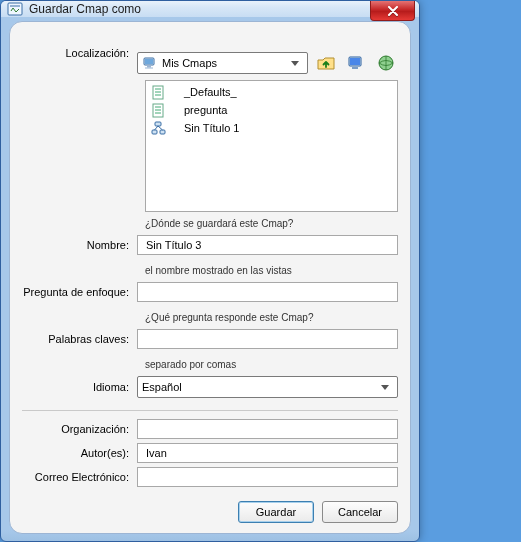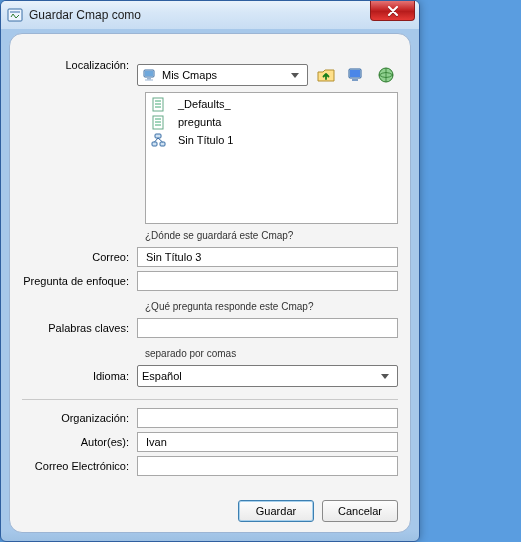--- a/index.html
+++ b/index.html
@@ -104,21 +104,21 @@
     margin-top: 2px;
     height: 132px;
     background: #fff;
     border: 1px solid #a8a8a8;
     overflow:auto;
     padding: 2px;
   }
   .filelist .item {
     display:flex;
     align-items:center;
-    gap:12px;
+    gap:18px;
     height: 18px;
     padding: 0 2px;
     cursor:default;
   }
   .hint {
     margin-left: 123px;
     font-size: 10px;
     color: #333;
     margin-top: 6px;
     margin-bottom: 6px;
@@ -250,23 +250,24 @@
             <rect x="9" y="9" width="5" height="4" rx="1" fill="#cfe2f3" stroke="#3b6ea5"></rect>
             <path d="M7 5 L3.5 9 M7 5 L11.5 9" stroke="#3b6ea5"></path>
           </svg>
         </span>
         <span>Sin Título 1</span>
       </div>
     </div>
     <div class="hint">¿Dónde se guardará este Cmap?</div>
 
     <div class="row">
-      <div class="lbl">Correo:</div>
+      <div class="lbl">Nombre:</div>
       <div class="field"><input class="tf" value="Sin Título 3" style=""></div>
     </div>
+    <div class="hint">el nombre mostrado en las vistas</div>
 
     <div class="row">
       <div class="lbl">Pregunta de enfoque:</div>
       <div class="field"><input class="tf" value="" style=""></div>
     </div>
     <div class="hint">¿Qué pregunta responde este Cmap?</div>
 
     <div class="row">
       <div class="lbl">Palabras claves:</div>
       <div class="field"><input class="tf" value="" style=""></div>

